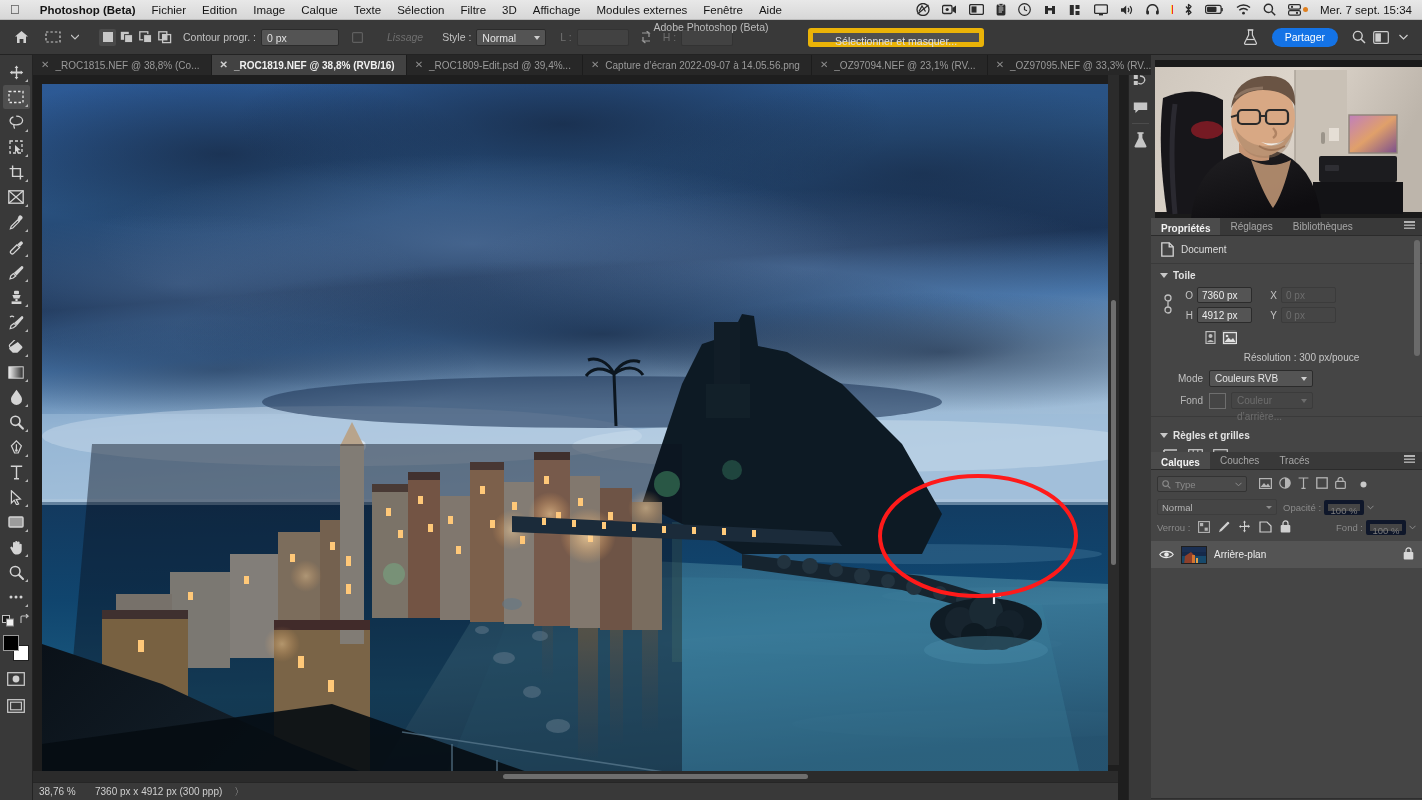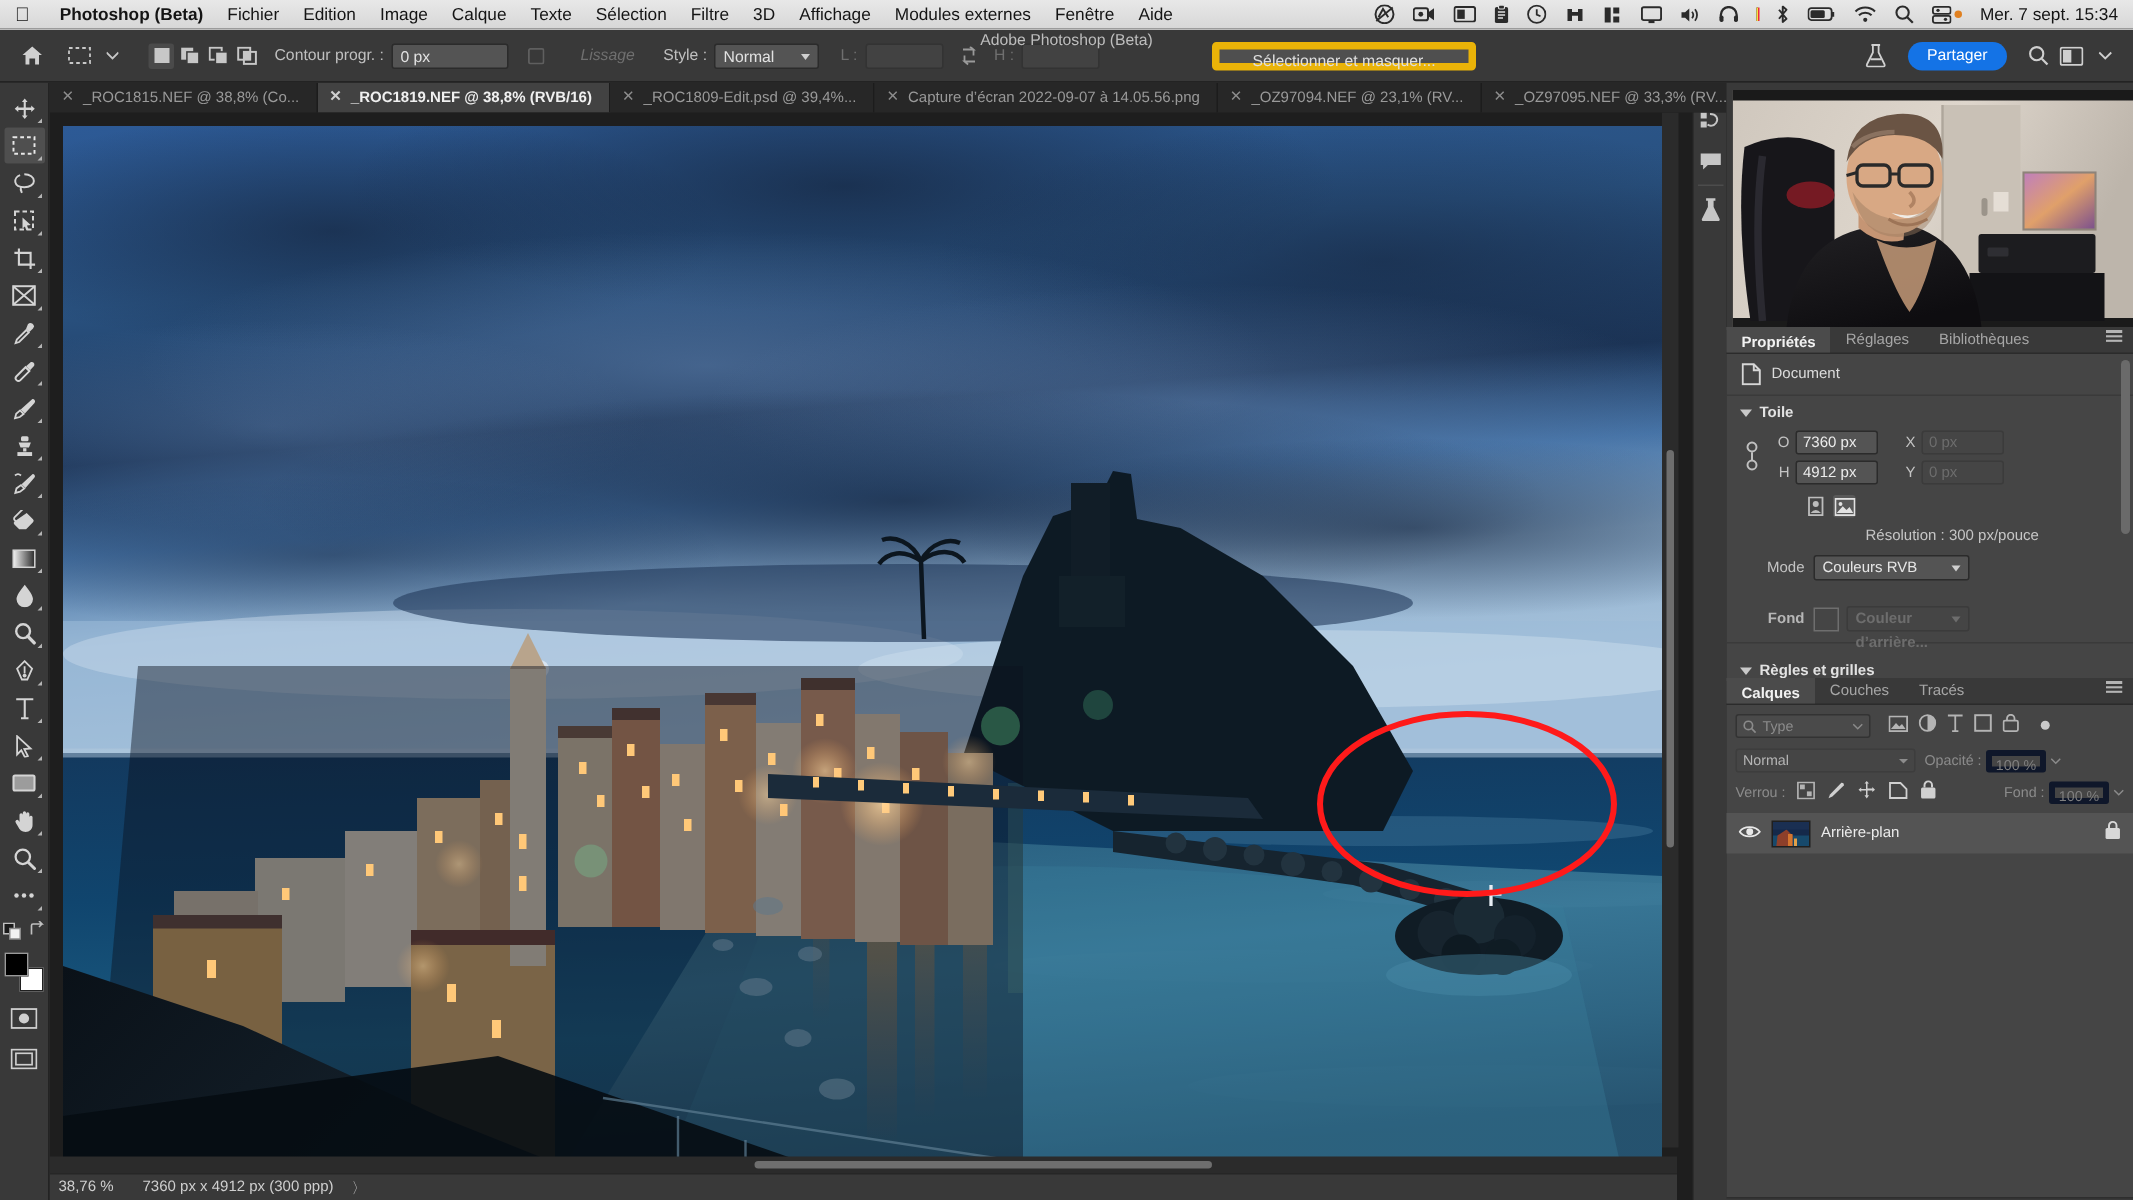--- a/index.html
+++ b/index.html
@@ -997,21 +997,21 @@
             </svg>
         </div>
       </div>
 
       <div class="ccenter" style="padding:3px 0 0 30px;">Résolution : 300 px/pouce</div>
 
       <div class="frow" style="margin-top:7px; padding-left:22px;">
         <span style="width:30px; text-align:right; margin-right:6px;">Mode</span>
         <span class="dsel">Couleurs RVB</span>
       </div>
-      <div class="frow" style="margin-top:17px; padding-left:22px;font-weight:bold;">
+      <div class="frow" style="margin-top:5px; padding-left:22px;">
         <span style="width:30px; text-align:right; margin-right:6px; color:#b6b6b6;">Fond</span>
         <span style="width:17px;height:16px;background:#454545;border:1px solid #6e6e6e;margin-right:5px;"></span>
         <span class="dsel dim" style="width:82px;">Couleur d’arrière...</span>
       </div>
 
       <div class="psep" actable="false"></div>
 
       <div class="sect">
         <span class="caret"></span>
         <span>Règles et grilles</span>

